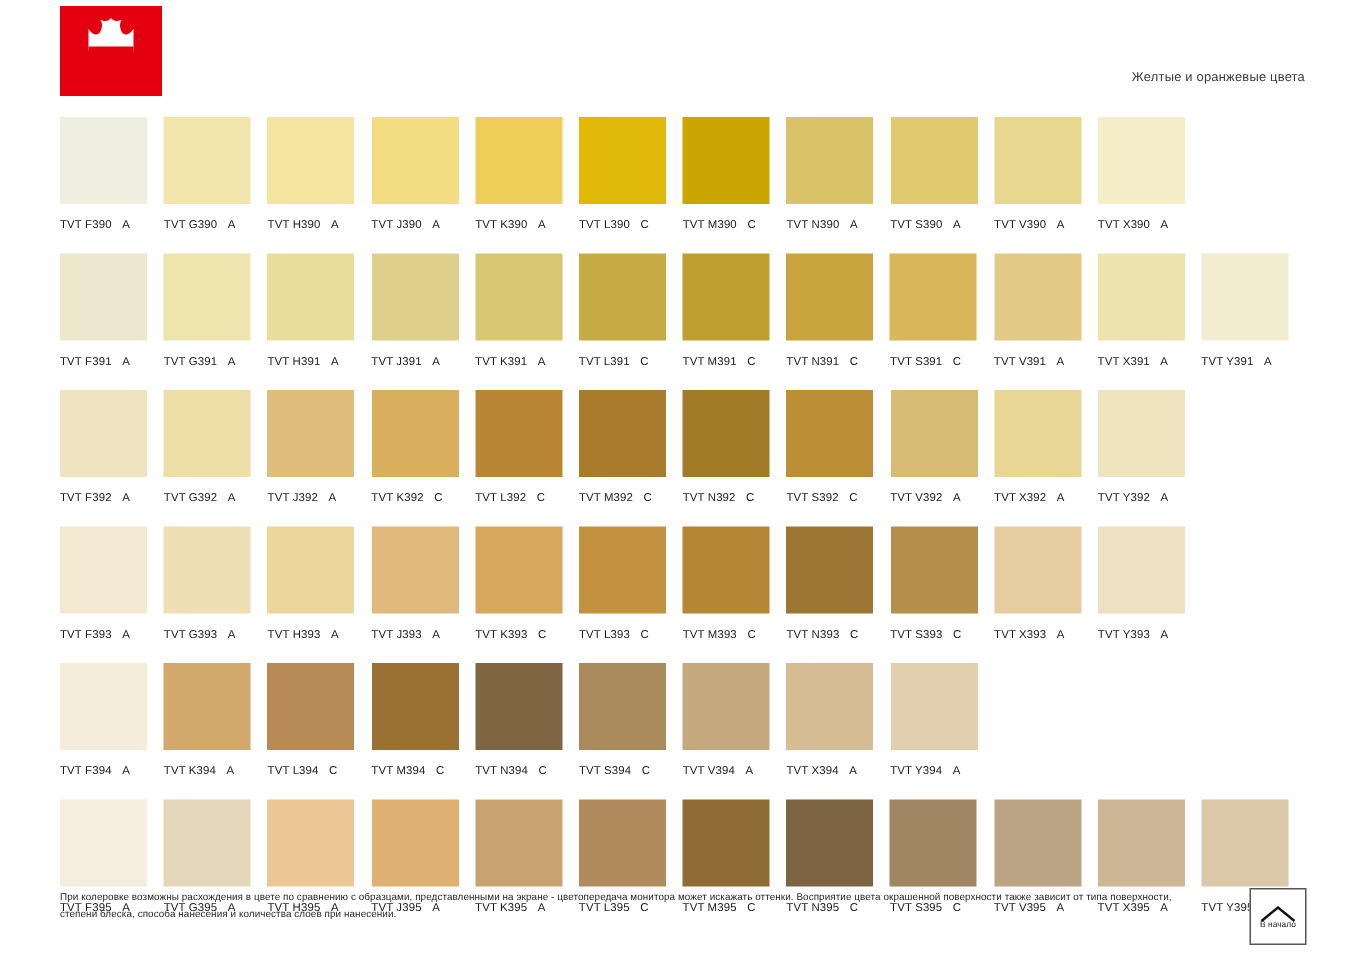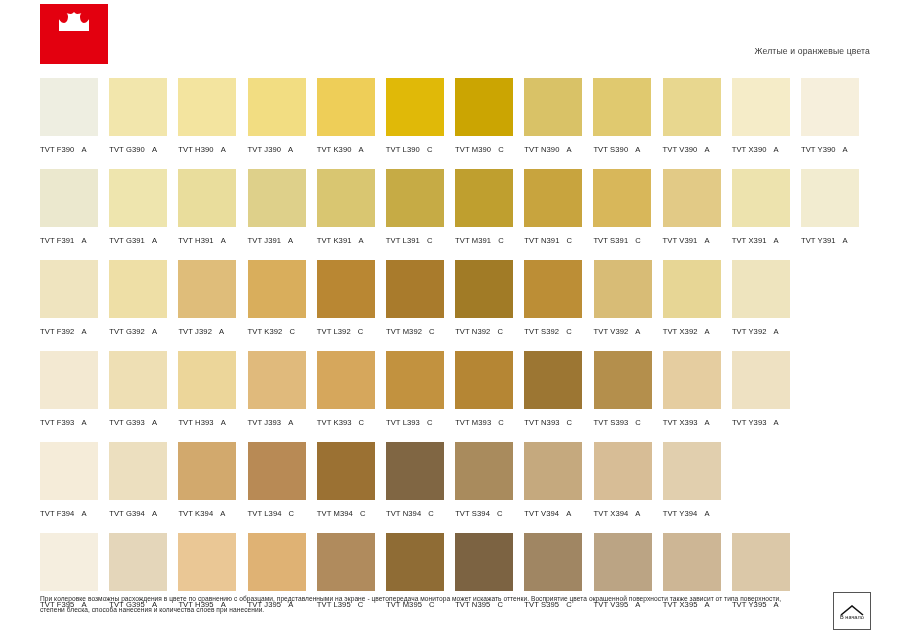--- a/index.html
+++ b/index.html
@@ -205,24 +205,20 @@
           <div class="caption"><span class="code">TVT S390</span><span class="base">A</span></div>
         </div>
         <div class="cell">
           <div class="swatch" style="background: rgb(232, 215, 143);"></div>
           <div class="caption"><span class="code">TVT V390</span><span class="base">A</span></div>
         </div>
         <div class="cell">
           <div class="swatch" style="background: rgb(245, 236, 200);"></div>
           <div class="caption"><span class="code">TVT X390</span><span class="base">A</span></div>
         </div>
-        <div class="cell">
-          <div class="swatch" style="background: rgb(246, 239, 220);"></div>
-          <div class="caption"><span class="code">TVT Y390</span><span class="base">A</span></div>
-        </div>
       </div>
       <div class="row">
         <div class="cell">
           <div class="swatch" style="background: rgb(235, 232, 206);"></div>
           <div class="caption"><span class="code">TVT F391</span><span class="base">A</span></div>
         </div>
         <div class="cell">
           <div class="swatch" style="background: rgb(238, 229, 174);"></div>
           <div class="caption"><span class="code">TVT G391</span><span class="base">A</span></div>
         </div>
@@ -358,24 +354,20 @@
           <div class="swatch" style="background: rgb(238, 225, 194);"></div>
           <div class="caption"><span class="code">TVT Y393</span><span class="base">A</span></div>
         </div>
       </div>
       <div class="row">
         <div class="cell">
           <div class="swatch" style="background: rgb(245, 236, 217);"></div>
           <div class="caption"><span class="code">TVT F394</span><span class="base">A</span></div>
         </div>
         <div class="cell">
-          <div class="swatch" style="background: rgb(236, 223, 191);"></div>
-          <div class="caption"><span class="code">TVT G394</span><span class="base">A</span></div>
-        </div>
-        <div class="cell">
           <div class="swatch" style="background: rgb(210, 169, 109);"></div>
           <div class="caption"><span class="code">TVT K394</span><span class="base">A</span></div>
         </div>
         <div class="cell">
           <div class="swatch" style="background: rgb(184, 138, 85);"></div>
           <div class="caption"><span class="code">TVT L394</span><span class="base">C</span></div>
         </div>
         <div class="cell">
           <div class="swatch" style="background: rgb(155, 113, 51);"></div>
           <div class="caption"><span class="code">TVT M394</span><span class="base">C</span></div>
@@ -410,20 +402,24 @@
           <div class="swatch" style="background: rgb(228, 214, 186);"></div>
           <div class="caption"><span class="code">TVT G395</span><span class="base">A</span></div>
         </div>
         <div class="cell">
           <div class="swatch" style="background: rgb(234, 199, 149);"></div>
           <div class="caption"><span class="code">TVT H395</span><span class="base">A</span></div>
         </div>
         <div class="cell">
           <div class="swatch" style="background: rgb(223, 178, 116);"></div>
           <div class="caption"><span class="code">TVT J395</span><span class="base">A</span></div>
+        </div>
+        <div class="cell">
+          <div class="swatch" style="background: rgb(199, 163, 114);"></div>
+          <div class="caption"><span class="code">TVT K395</span><span class="base">A</span></div>
         </div>
         <div class="cell">
           <div class="swatch" style="background: rgb(176, 139, 93);"></div>
           <div class="caption"><span class="code">TVT L395</span><span class="base">C</span></div>
         </div>
         <div class="cell">
           <div class="swatch" style="background: rgb(143, 108, 53);"></div>
           <div class="caption"><span class="code">TVT M395</span><span class="base">C</span></div>
         </div>
         <div class="cell">

